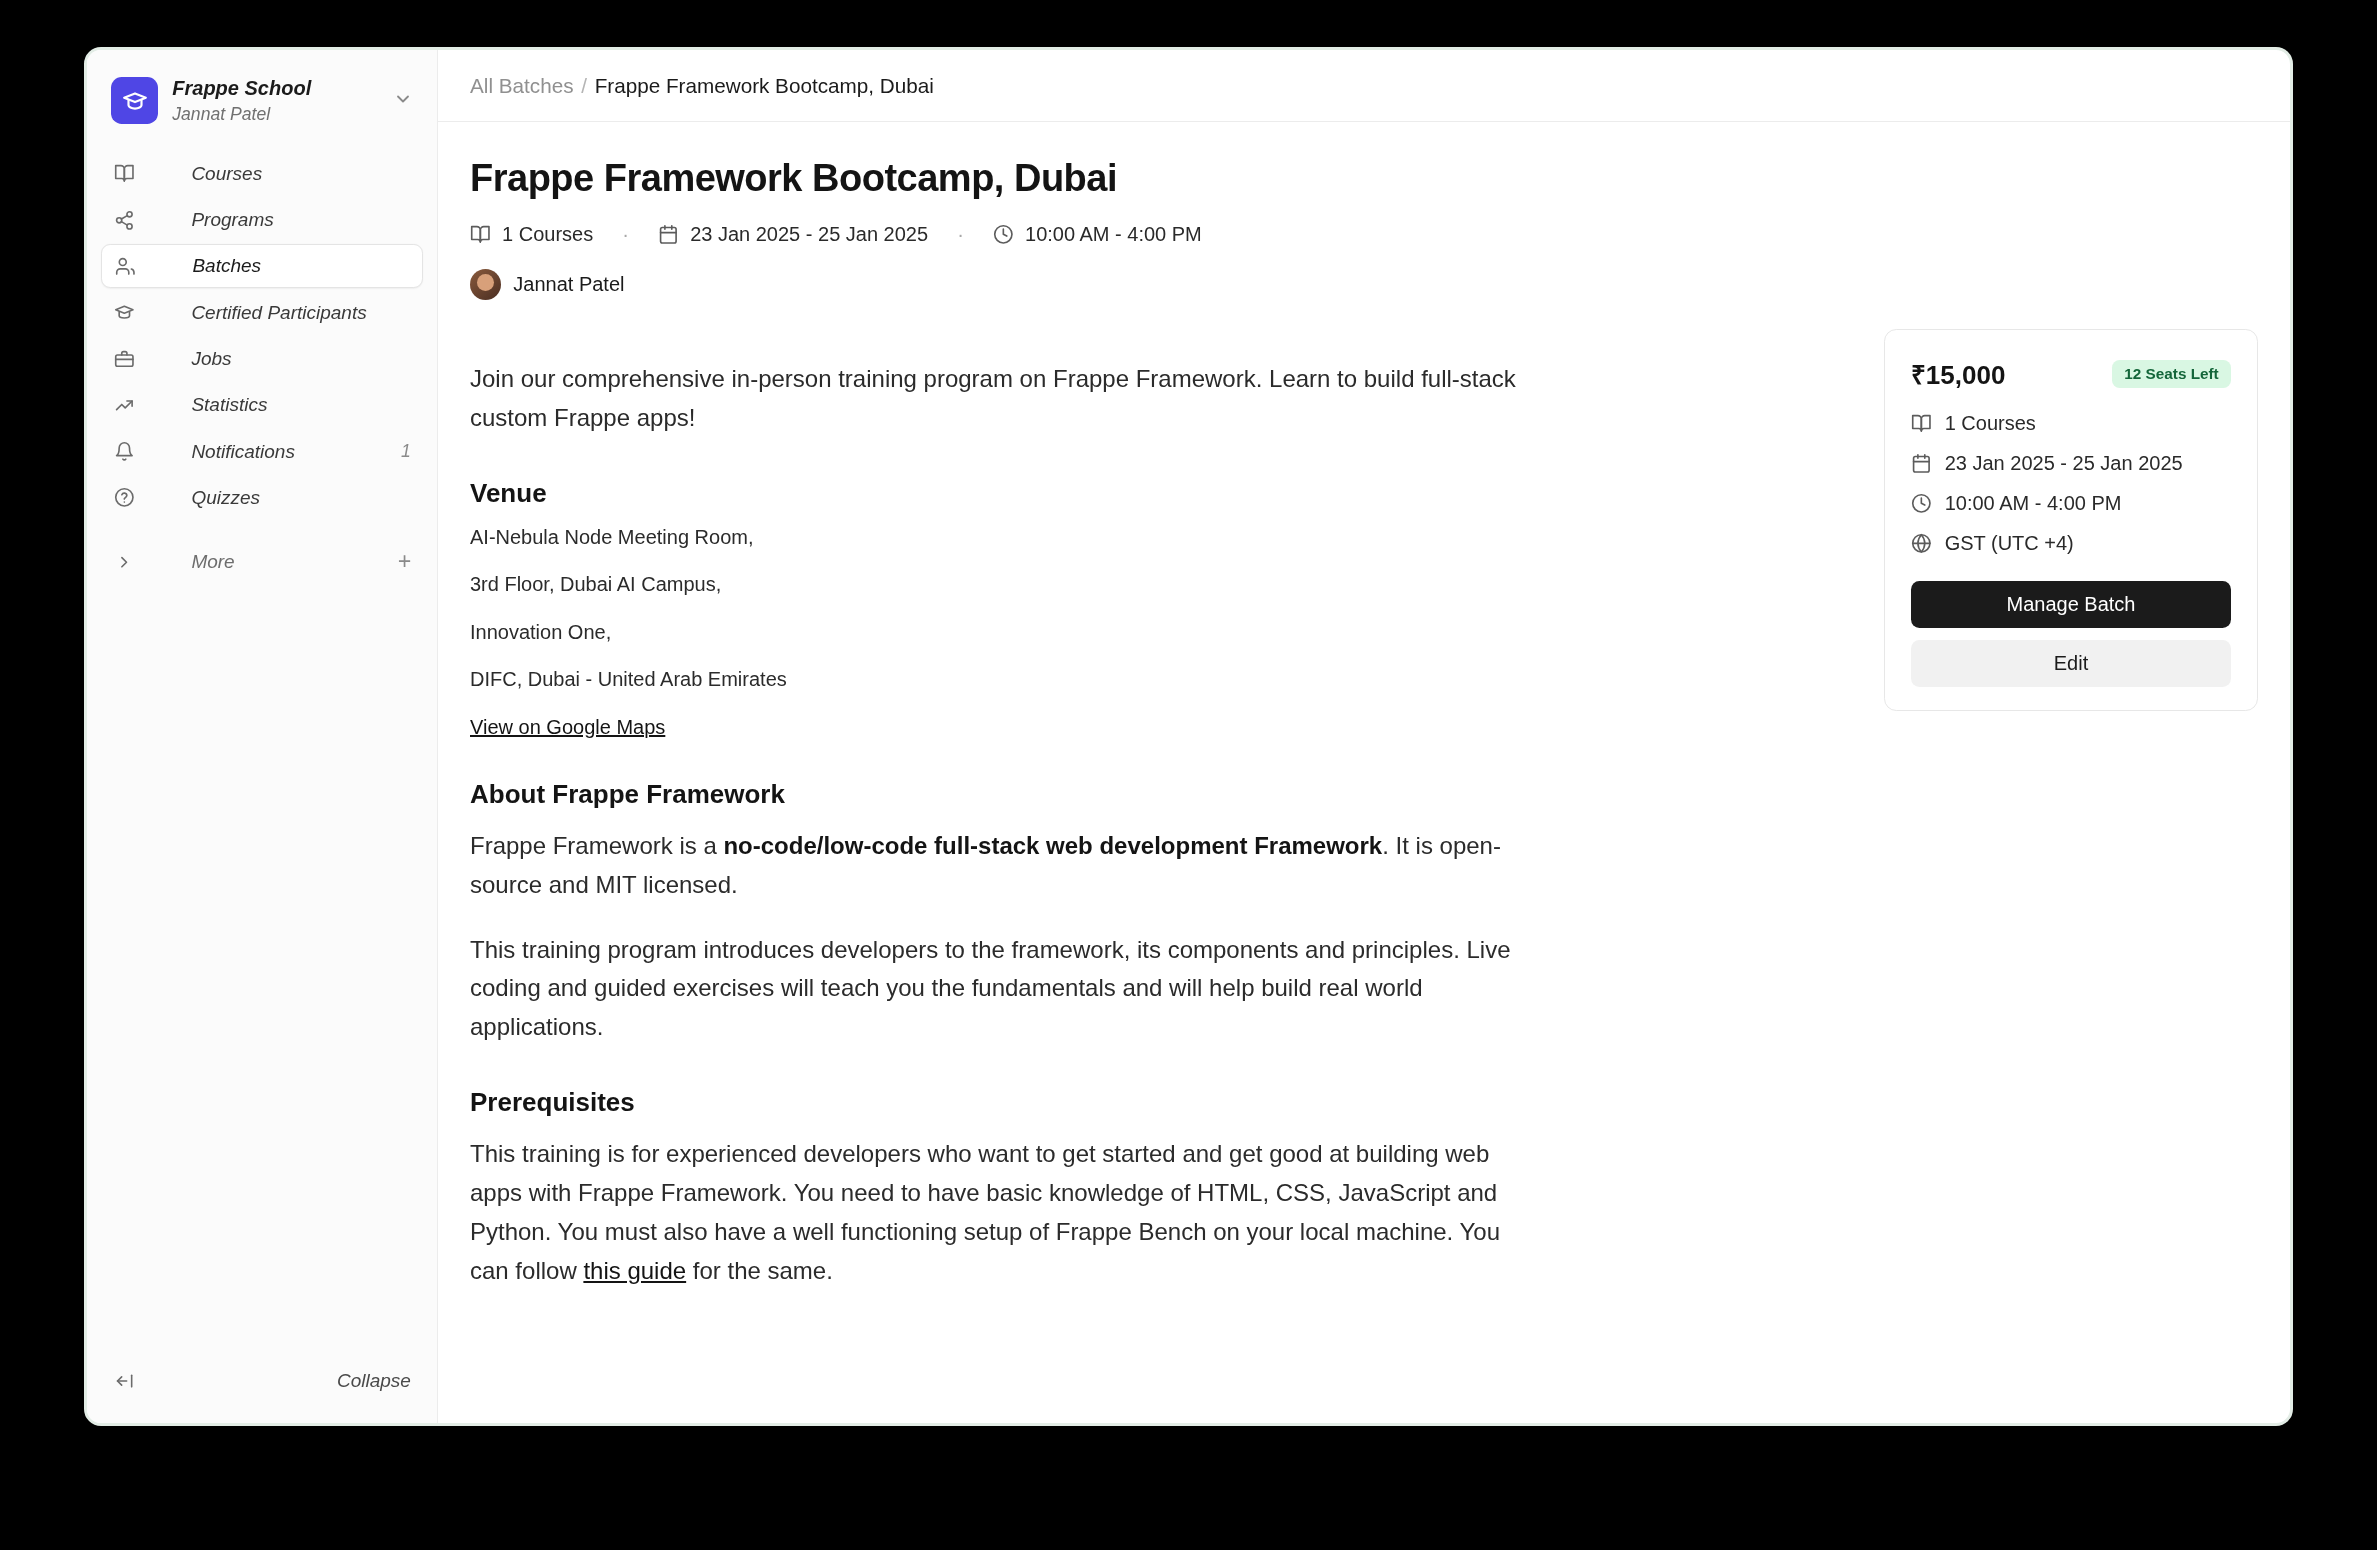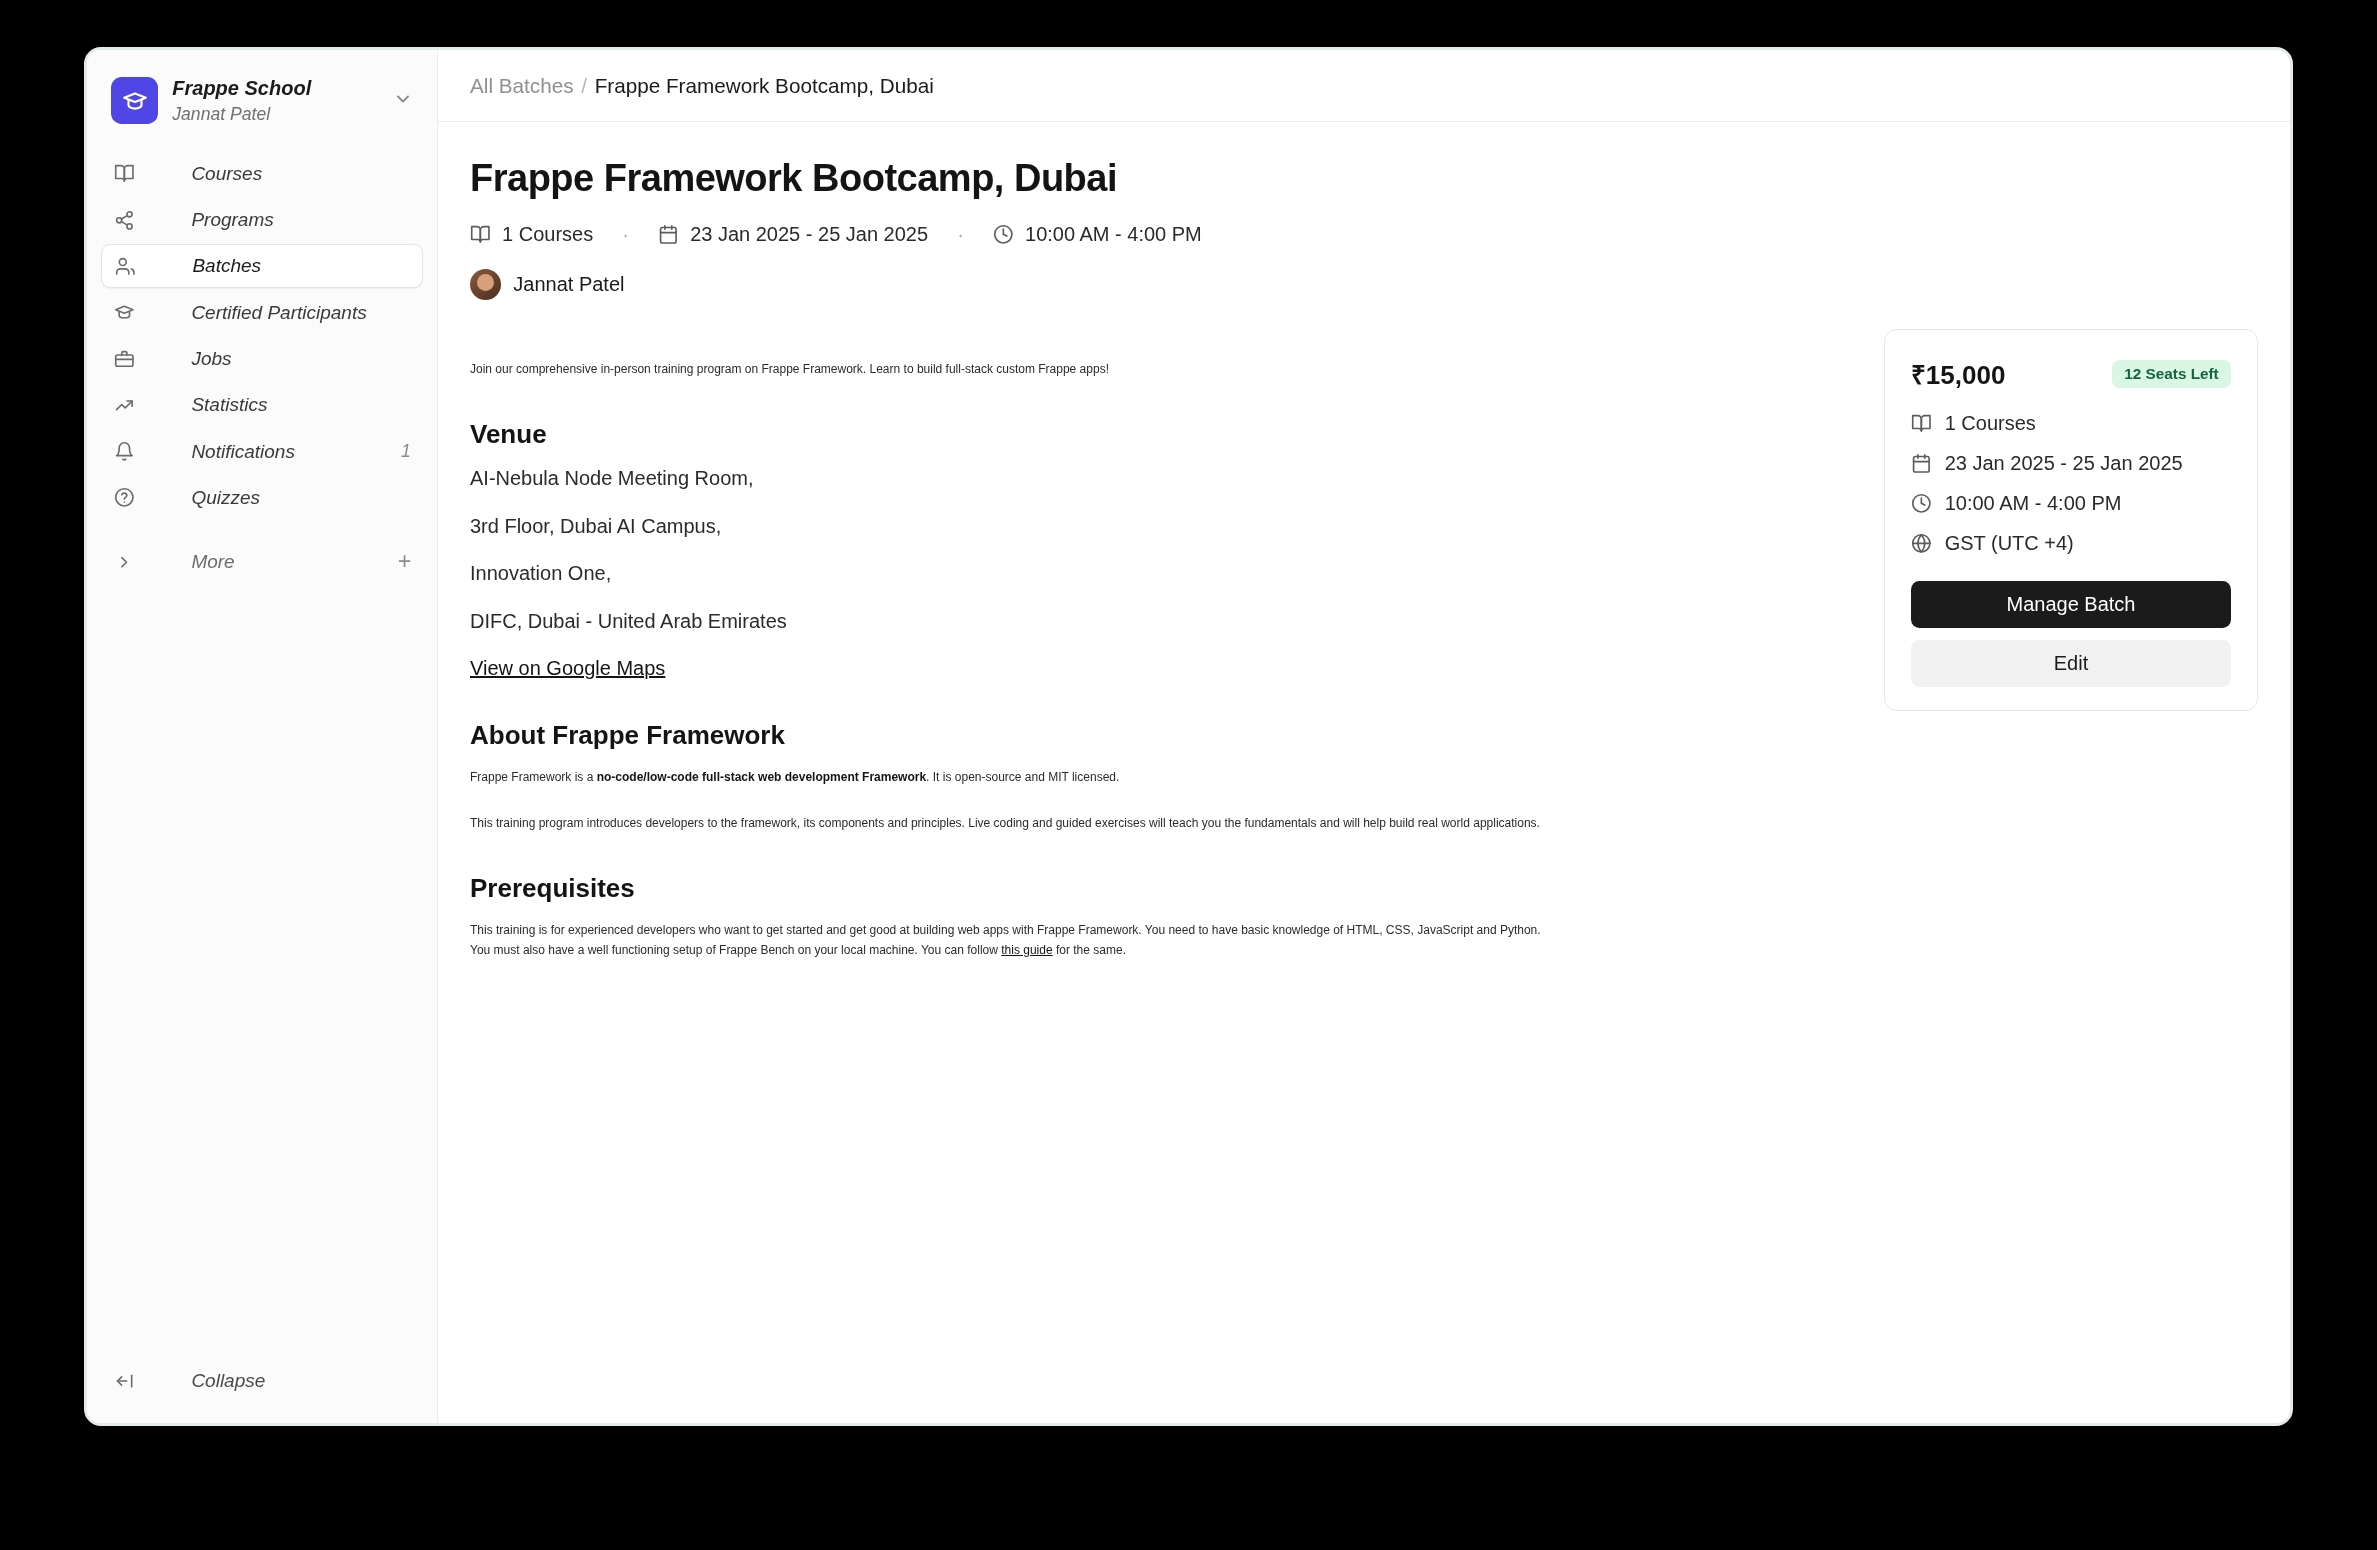--- a/index.html
+++ b/index.html
@@ -83,21 +83,21 @@
     height: 44px; padding: 0 12.3px; border-radius: 9.2px;
     cursor: pointer; color: #6d6d6d; font-size: 19px;
     margin-top: 20px;
   }
   .plus-btn { color: #8a8a8a; font-size: 23px; line-height: 1; }
 
   .sidebar-spacer { flex: 1; }
   .collapse-row {
     display: flex; align-items: center; gap: 15.3px;
     height: 44px; padding: 0 12.3px; margin-bottom: 20px;
-    border-radius: 9.2px; cursor: pointer; color: #4a4a4a; font-size: 19px;
+    border-radius: 9.2px; cursor: pointer; color: #4a4a4a; font-size: 19px; text-align: right;
   }
 
   
   .main { flex: 1; height: 100%; display: flex; flex-direction: column; min-width: 0; }
   .topbar {
     height: 72px;
     border-bottom: 1.5px solid #ececec;
     display: flex;
     align-items: center;
     padding: 0 32px;
@@ -130,21 +130,21 @@
     overflow: hidden; flex-shrink: 0; position: relative;
   }
   .avatar::after {
     content: ""; position: absolute; left: 6.9px; top: 5.4px; width: 17px; height: 17px;
     border-radius: 50%; background: #d8a07a;
   }
   .author-name { font-size: 20px; color: #1b1b1b; }
 
   .body-area { display: flex; gap: 31px; margin-top: 60px; }
   .article { width: 1072px; flex-shrink: 0; }
-  .article p { font-size: 12px; line-height: 1.62; color: #2b2b2b; }
+  .article p { font-size: 24px; line-height: 1.62; color: #2b2b2b; }
   .article h2 { font-size: 26px; font-weight: 700; color: #141414; margin-top: 40px; margin-bottom: 17px; }
   .venue-line { font-size: 20px; color: #2b2b2b; margin-bottom: 24.5px; }
   .link-u { text-decoration: underline; color: #141414; cursor: pointer; }
   .para-gap { margin-top: 26px; }
   strong { font-weight: 700; color: #141414; }
   .inline-link { text-decoration: underline; color: #141414; cursor: pointer; }
 
   
   .side-card {
     width: 374px;

